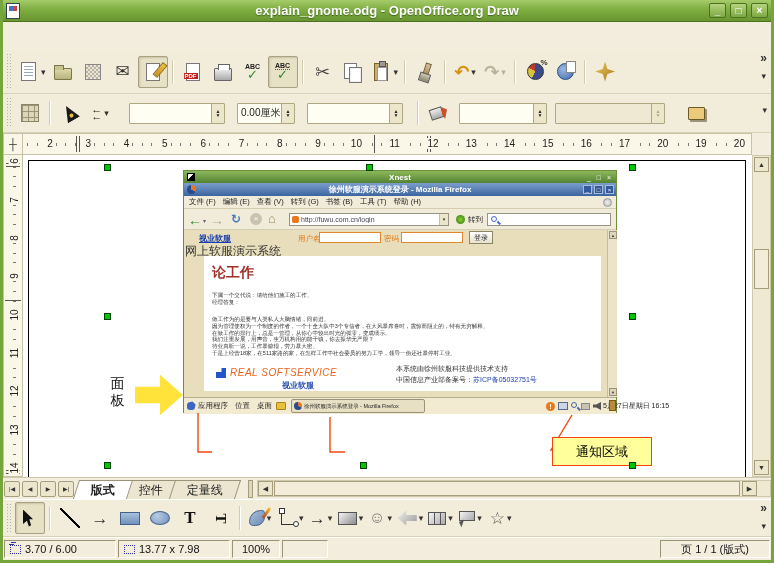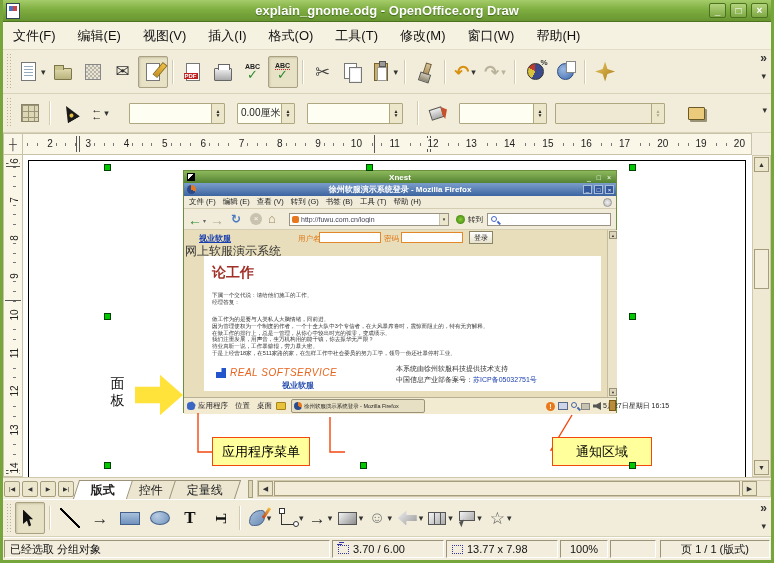--- a/index.html
+++ b/index.html
@@ -254,31 +254,20 @@
   <div class="titlebar">
     <div class="appicon"></div>
     <div class="wtitle">explain_gnome.odg - OpenOffice.org Draw</div>
     <div class="wbtns">
       <div class="wbtn">_</div>
       <div class="wbtn">□</div>
       <div class="wbtn">×</div>
     </div>
   </div>
 
-  <div class="menubar">
-      <span class="mitem">文件(F)</span>
-      <span class="mitem">编辑(E)</span>
-      <span class="mitem">视图(V)</span>
-      <span class="mitem">插入(I)</span>
-      <span class="mitem">格式(O)</span>
-      <span class="mitem">工具(T)</span>
-      <span class="mitem">修改(M)</span>
-      <span class="mitem">窗口(W)</span>
-      <span class="mitem">帮助(H)</span>
-    </div>
 
   <div class="tb tb1">
     <div class="grip"></div>
     <div class="tbtn">
         <span class="ic">
           <span class="ic-doc"></span>
         </span>
         <span class="dd">▾</span>
       </div>
     <div class="tbtn">
@@ -582,21 +571,20 @@
     </div>
 
     <svg class="connsvg">
       <polyline points="175,258 175,297 189,297" fill="none" stroke="#f4470e" stroke-width="1.4"></polyline>
       <polyline points="307,262 307,297 322,297" fill="none" stroke="#f4470e" stroke-width="1.4"></polyline>
       <polyline points="549,260 528,295 529.5,295" fill="none" stroke="#f4470e" stroke-width="1.4"></polyline>
     </svg>
 
     <div class="panel-label">面板</div>
     <div class="bigarrow"></div>
-    <div class="co co1">应用程序菜单</div>
     <div class="co co3">通知区域</div>
 
     <div class="handle" style="left:81px;top:9px;"></div>
     <div class="handle" style="left:343px;top:9px;"></div>
     <div class="handle" style="left:606px;top:9px;"></div>
     <div class="handle" style="left:81px;top:158px;"></div>
     <div class="handle" style="left:606px;top:158px;"></div>
     <div class="handle" style="left:81px;top:307px;"></div>
     <div class="handle" style="left:337px;top:307px;"></div>
     <div class="handle" style="left:606px;top:307px;"></div>
@@ -691,21 +679,20 @@
         <span class="d-star">☆</span>
         <span class="dd">▾</span>
       </div>
     <div class="ovf">
         <span class="o1">»</span>
         <span class="o2">▾</span>
       </div>
   </div>
 
   <div class="statusbar">
-    <div class="seg seg1">已经选取 分组对象</div>
     <div class="seg seg2">
         <span class="posico"></span>
         <span>3.70 / 6.00</span>
       </div>
     <div class="seg seg3">
         <span class="sizico"></span>
         <span>13.77 x 7.98</span>
       </div>
     <div class="seg seg4">100%</div>
     <div class="seg seg5"></div>

